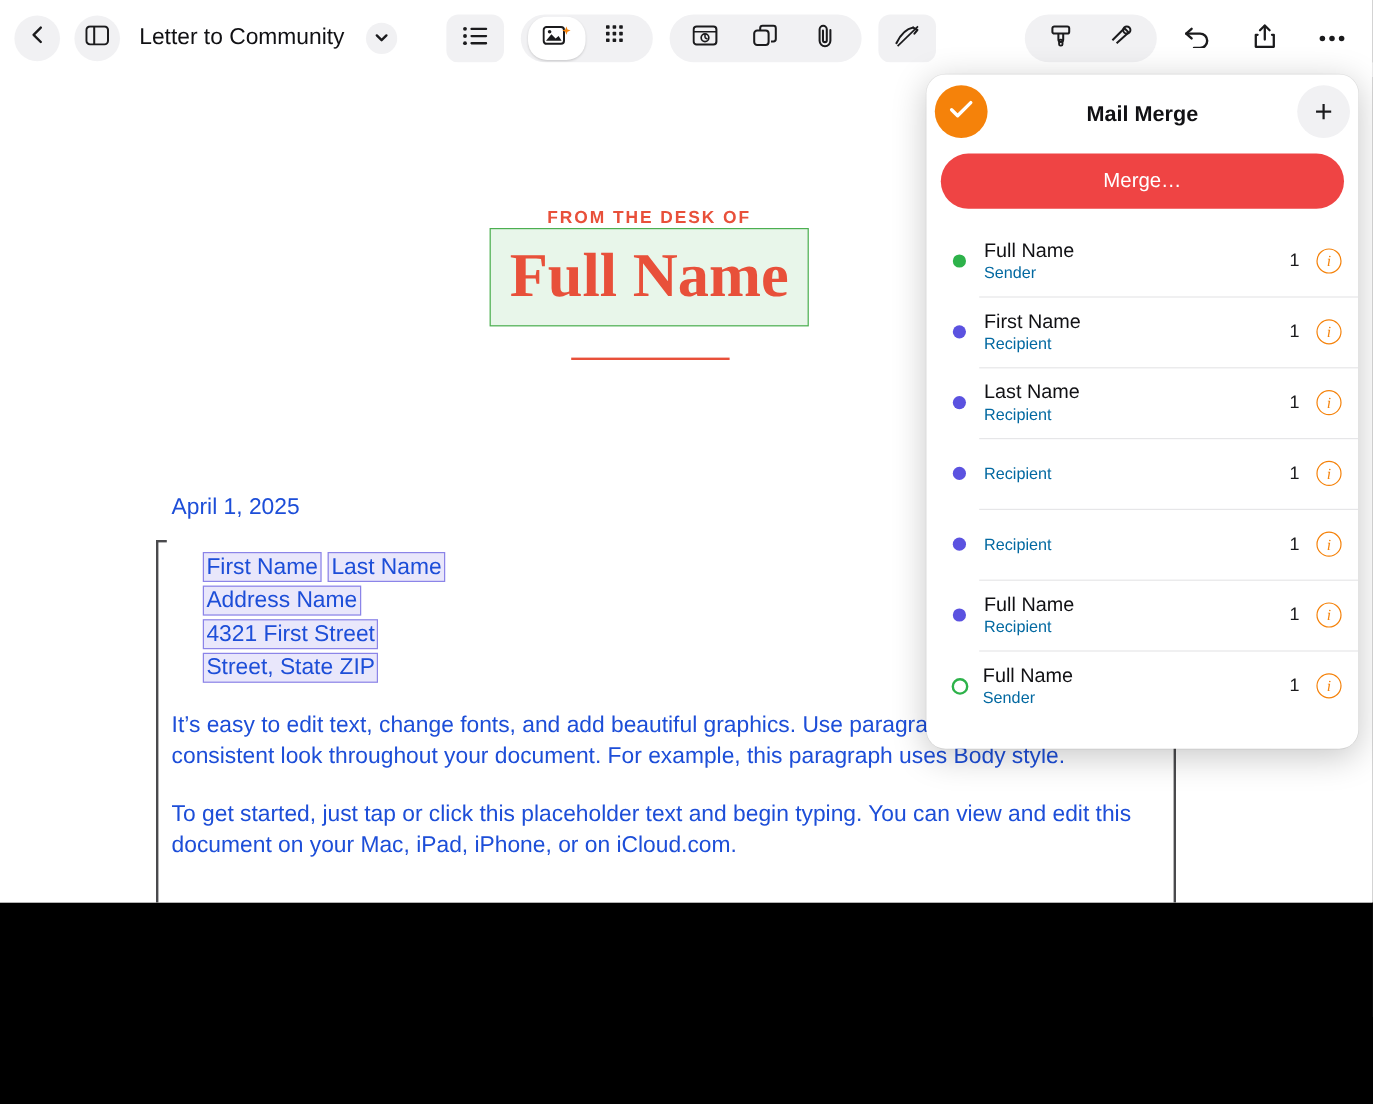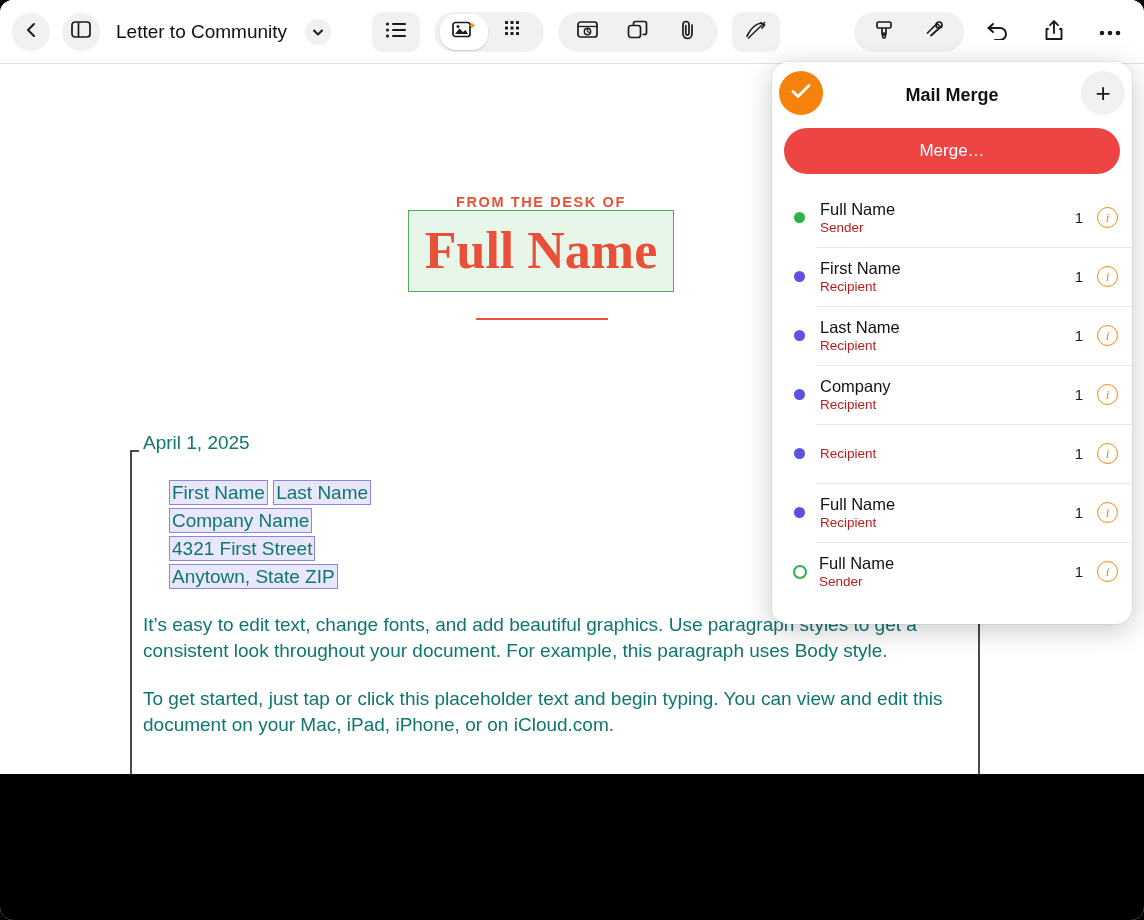--- a/index.html
+++ b/index.html
@@ -5,24 +5,23 @@
   * { box-sizing: border-box; }
   html, body {
     margin: 0; padding: 0;
     width: 1144px; height: 920px;
     background: #000;
     font-family: "Liberation Sans", sans-serif;
     overflow: hidden;
   }
   #app {
     position: relative;
-    width: 1144px; height: 920px;
+    width: 1144px; height: 752px;
     background: #ffffff;
     overflow: hidden;
-    border-radius: 13px;
   }
 
   
   .toolbar {
     position: absolute; top: 0; left: 0;
     width: 1144px; height: 64px;
     background: #ffffff;
     border-bottom: 1px solid #e2e2e4;
     display: flex; align-items: center;
   }
@@ -63,21 +62,21 @@
     position: absolute; right: 12px; top: 0; height: 64px;
     display: flex; align-items: center; gap: 12px;
   }
   .plain-btn {
     width: 44px; height: 40px; border-radius: 10px;
     display: flex; align-items: center; justify-content: center; color: #1b1b1d;
   }
 
   
   .doc {
-    position: absolute; top: 72px; left: 0;
+    position: absolute; top: 52px; left: 0;
     width: 1144px; height: 710px;
     background: #ffffff;
     overflow: hidden;
     padding-left: 28px;
   }
   .from-desk {
     position: absolute; top: 122px; left: 0; width: 1082px;
     text-align: center;
     color: #e8503a; font-size: 14.5px; letter-spacing: 1.6px; font-weight: 600;
     font-family: "Liberation Sans", sans-serif;
@@ -94,21 +93,21 @@
     font-family: "Liberation Serif", serif;
     font-size: 52px; font-weight: 700; color: #e8503a;
     line-height: 78px;
   }
   .rule {
     position: absolute; top: 246px; left: 476px; width: 132px; height: 2px;
     background: #e8503a;
   }
   .doc-body {
     position: absolute; left: 143px; top: 358px; width: 820px;
-    font-size: 19px; color: #0f766e; line-height: 26px;
+    font-size: 19px; color: #1d4ed8; line-height: 26px;
   }
   .date { margin-bottom: 24px; }
   .ph {
     background: #e9e7fb;
     border: 1px solid #8b84e8;
     padding: 0 2px;
     display: inline-block;
     line-height: 23px;
   }
   .addr-block { margin-bottom: 22px; margin-left: 26px; }
@@ -167,21 +166,21 @@
     padding-left: 22px; padding-right: 14px;
   }
   .field-row + .field-row:before {
     content: ""; position: absolute; left: 44px; right: 0; top: 0; height: 1px;
     background: #e6e6e8;
   }
   .dot { width: 11px; height: 11px; border-radius: 50%; margin-right: 15px; flex: 0 0 auto; }
   .dot.hollow { background: #ffffff; border: 2.5px solid #2db24a; width: 14px; height: 14px; margin-left: -1.5px; margin-right: 12.5px; }
   .field-texts { flex: 1 1 auto; }
   .field-name { font-size: 16.5px; color: #111114; line-height: 20px; }
-  .field-role { font-size: 13.5px; color: #b91c1c; line-height: 18px; }
+  .field-role { font-size: 13.5px; color: #0369a1; line-height: 18px; }
   .field-count { font-size: 15px; color: #1b1b1d; margin-right: 14px; }
   .info-icon {
     width: 21px; height: 21px; border-radius: 50%;
     border: 1.6px solid #f5820a; color: #f5820a;
     font-size: 13px; font-style: italic; font-family: "Liberation Serif", serif;
     display: flex; align-items: center; justify-content: center;
     flex: 0 0 auto;
   }
   .bottom-black {
     position: absolute; left: 0; top: 774px; width: 1144px; height: 146px;
@@ -360,23 +359,23 @@
     <div class="rule"></div>
 
     <div class="doc-body">
       <div class="date">April 1, 2025</div>
 
       <div class="addr-block">
         <div>
           <span class="ph">First Name</span>
           <span class="ph">Last Name</span>
         </div>
-        <div><span class="ph">Company Name</span></div>
+        <div><span class="ph">Address Name</span></div>
         <div><span class="ph">4321 First Street</span></div>
-        <div><span class="ph">Anytown, State ZIP</span></div>
+        <div><span class="ph">Street, State ZIP</span></div>
       </div>
 
 
       <div class="para">It’s easy to edit text, change fonts, and add beautiful graphics. Use paragraph styles to get a consistent look throughout your document. For example, this paragraph uses Body style.</div>
       <div class="para">To get started, just tap or click this placeholder text and begin typing. You can view and edit this document on your Mac, iPad, iPhone, or on iCloud.com.</div>
     </div>
   </div>
 
   <div class="selbar-left"></div>
   <div class="selbar-right"></div>
@@ -424,21 +423,20 @@
           <div class="field-name">Last Name</div>
           <div class="field-role">Recipient</div>
         </div>
         <div class="field-count">1</div>
         <div class="info-icon">i</div>
       </div>
 
       <div class="field-row">
         <div class="dot" style="background:#5b52e0"></div>
         <div class="field-texts">
-          <div class="field-name">Company</div>
           <div class="field-role">Recipient</div>
         </div>
         <div class="field-count">1</div>
         <div class="info-icon">i</div>
       </div>
 
       <div class="field-row">
         <div class="dot" style="background:#5b52e0"></div>
         <div class="field-texts">
           <div class="field-role">Recipient</div>

